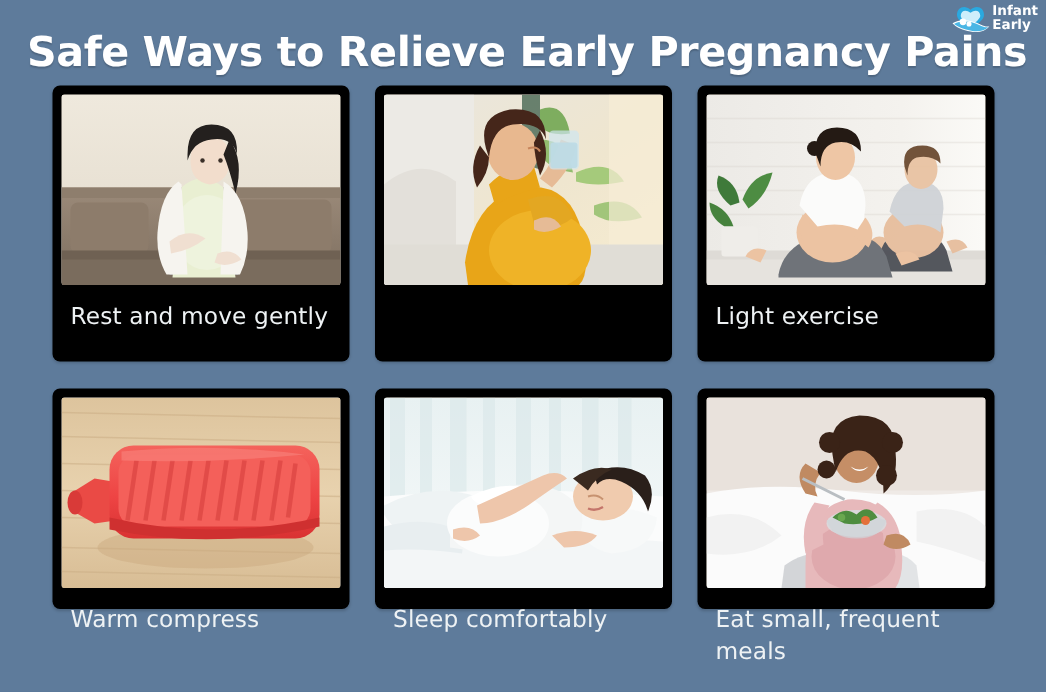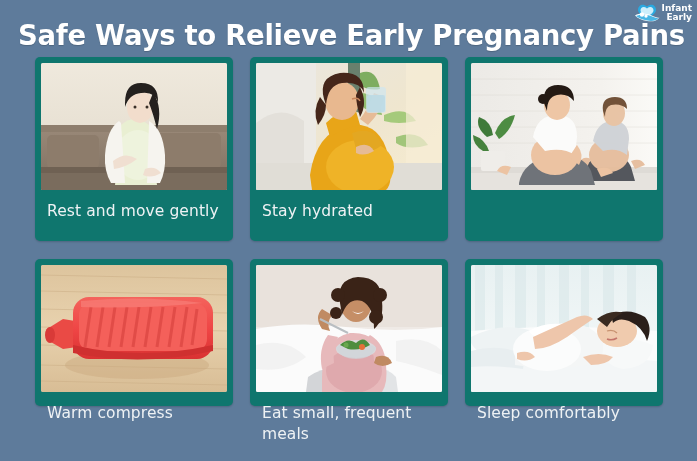--- a/index.html
+++ b/index.html
@@ -55,21 +55,20 @@
   .logo-mark {
     width: 26px;
     height: 22px;
     position: relative;
     flex: 0 0 auto;
   }
   .logo-words {
     display: flex;
     flex-direction: column;
     line-height: 1.02;
-    align-items: flex-end;
   }
   .logo-words span {
     color: #ffffff;
     font-family: "DejaVu Sans", sans-serif;
     font-weight: bold;
     font-size: 9px;
     letter-spacing: 0px;
   }
 
   
@@ -77,21 +76,21 @@
     position: absolute;
     left: 35px;
     top: 57px;
     width: 630px;
     display: flex;
     flex-wrap: wrap;
     gap: 18px 17px;
   }
   .card {
     width: 198px;
-    background: #0f766e;
+    background: #000000;
     border-radius: 5px;
     padding: 6px 6px 0 6px;
     box-sizing: border-box;
     box-shadow: 0 1px 2px rgba(0,0,0,0.18);
     display: flex;
     flex-direction: column;
   }
   .card.row1 { height: 184px; }
   .card.row2 { height: 147px; }
 
@@ -213,21 +212,20 @@
           <rect x="110" y="24" width="20" height="26" rx="3" fill="#cfe6ef" opacity="0.7"></rect>
           <rect x="111" y="32" width="18" height="17" rx="2" fill="#bcdae6" opacity="0.9"></rect>
 
           <ellipse cx="86" cy="38" rx="17" ry="19" fill="#e8b88f"></ellipse>
           <path d="M68 36 Q62 14 84 10 Q108 8 108 30 Q104 18 86 20 Q72 22 70 42 Z" fill="#45261a"></path>
           <path d="M64 34 Q56 48 62 62 Q70 52 70 42 Z" fill="#45261a"></path>
           <path d="M104 24 Q112 40 104 54 Q100 40 100 32 Z" fill="#45261a"></path>
           <path d="M96 36 Q102 34 104 38" stroke="#c7855c" stroke-width="1.4" fill="none"></path>
         </svg>
       </div>
-      <div class="caption">Stay hydrated</div>
     </div>
 
     <div class="card row1">
       <div class="thumb">
         <svg viewBox="0 0 186 127" preserveAspectRatio="xMidYMid slice" xmlns="http://www.w3.org/2000/svg">
           <defs>
             <linearGradient id="c3bg" x1="0" y1="0" x2="1" y2="0">
               <stop offset="0%" stop-color="#eceae6"></stop>
                 <stop offset="70%" stop-color="#f4f2ee"></stop>
                 <stop offset="100%" stop-color="#fbfaf7"></stop>
@@ -264,20 +262,21 @@
           <path d="M62 74 Q66 52 86 52 Q106 52 106 74 L104 92 Q92 84 74 88 Z" fill="#fbfbfa"></path>
           <path d="M64 80 Q60 92 66 100 L74 92 Z" fill="#ecc3a2"></path>
           <path d="M106 82 Q114 92 108 102 L98 94 Z" fill="#ecc3a2"></path>
           <ellipse cx="86" cy="42" rx="13" ry="15" fill="#eec6a5"></ellipse>
           <path d="M73 40 Q71 22 87 22 Q103 22 103 38 Q96 30 86 32 Q76 34 76 48 Z" fill="#241a14"></path>
           <circle cx="72" cy="36" r="5" fill="#241a14"></circle>
           <path d="M40 104 Q30 100 26 108 L36 112 Z" fill="#ecc3a2"></path>
           <path d="M126 106 Q138 102 142 110 L130 114 Z" fill="#ecc3a2"></path>
         </svg>
       </div>
+      <div class="caption">Light exercise</div>
     </div>
 
     <div class="card row2">
       <div class="thumb">
         <svg viewBox="0 0 186 127" preserveAspectRatio="xMidYMid slice" xmlns="http://www.w3.org/2000/svg">
           <defs>
             <linearGradient id="c4wood" x1="0" y1="0" x2="0" y2="1">
               <stop offset="0%" stop-color="#ddc49d"></stop>
                 <stop offset="50%" stop-color="#e8d2ae"></stop>
                 <stop offset="100%" stop-color="#d8bd95"></stop>
@@ -320,61 +319,20 @@
           <path d="M32 80 Q100 96 172 80 L172 86 Q100 102 32 88 Z" fill="#cf3030"></path>
           <path d="M40 36 Q100 30 162 38 Q100 44 40 42 Z" fill="#f8837d" opacity="0.6"></path>
         </svg>
       </div>
       <div class="caption">Warm compress</div>
     </div>
 
     <div class="card row2">
       <div class="thumb">
         <svg viewBox="0 0 186 127" preserveAspectRatio="xMidYMid slice" xmlns="http://www.w3.org/2000/svg">
-          <rect width="186" height="127" fill="#efeae6"></rect>
-          <rect x="0" y="0" width="186" height="62" fill="#e9e2dc"></rect>
-          <path d="M0 64 Q40 56 90 62 Q140 68 186 62 L186 127 L0 127 Z" fill="#fbfbfb"></path>
-          <path d="M0 80 Q30 72 50 92 Q30 108 0 104 Z" fill="#f2f2f2"></path>
-          <path d="M140 76 Q170 70 186 86 L186 110 Q160 100 140 96 Z" fill="#f2f2f2"></path>
-
-          <path d="M52 112 Q68 100 92 104 L96 127 L50 127 Z" fill="#d3d5d8"></path>
-          <path d="M108 104 Q130 100 140 112 L142 127 L104 127 Z" fill="#e2e4e6"></path>
-
-          <path d="M66 112 Q66 74 94 68 Q124 66 130 100 Q132 118 126 127 L66 127 Z" fill="#e7b9bb"></path>
-          <ellipse cx="98" cy="106" rx="28" ry="22" fill="#dfa9ad"></ellipse>
-          <path d="M72 70 Q62 84 66 104 L78 98 Q76 82 82 72 Z" fill="#e7b9bb"></path>
-          <path d="M114 70 Q128 78 130 98 L118 96 Q118 82 110 74 Z" fill="#e7b9bb"></path>
-
-          <path d="M66 64 Q58 52 66 44 L76 50 Q70 58 74 66 Z" fill="#c08a62"></path>
-          <path d="M120 92 Q132 88 136 98 Q126 104 118 98 Z" fill="#c08a62"></path>
-
-          <ellipse cx="100" cy="84" rx="20" ry="9" fill="#d8dde0" opacity="0.85"></ellipse>
-          <path d="M80 82 Q100 74 120 82 Q116 94 100 94 Q84 94 80 82 Z" fill="#cfd6da" opacity="0.7"></path>
-          <path d="M84 80 Q92 72 100 78 Q108 70 114 80 Q104 86 92 84 Z" fill="#4e8d3f"></path>
-          <circle cx="106" cy="82" r="3" fill="#e4703a"></circle>
-          <circle cx="90" cy="80" r="2.5" fill="#6aa84f"></circle>
-
-          <line x1="64" y1="54" x2="92" y2="68" stroke="#b9bec2" stroke-width="2"></line>
-          <circle cx="96" cy="48" r="3.2" fill="#e35d3d"></circle>
-
-          <ellipse cx="100" cy="40" rx="15" ry="17" fill="#c58e66"></ellipse>
-          <path d="M84 38 Q80 14 102 12 Q126 12 126 36 Q128 56 118 64 Q118 42 106 36 Q92 32 86 50 Z" fill="#3a2317"></path>
-          <circle cx="82" cy="30" r="7" fill="#3a2317"></circle>
-          <circle cx="124" cy="30" r="7" fill="#3a2317"></circle>
-          <circle cx="120" cy="52" r="7" fill="#3a2317"></circle>
-          <circle cx="80" cy="48" r="6" fill="#3a2317"></circle>
-          <path d="M96 46 Q102 50 108 46 Q102 52 96 46 Z" fill="#ffffff"></path>
-        </svg>
-      </div>
-      <div class="caption">Eat small, frequent meals</div>
-    </div>
-
-    <div class="card row2">
-      <div class="thumb">
-        <svg viewBox="0 0 186 127" preserveAspectRatio="xMidYMid slice" xmlns="http://www.w3.org/2000/svg">
           <defs>
             <linearGradient id="c6bg" x1="0" y1="0" x2="0" y2="1">
               <stop offset="0%" stop-color="#e8f1f2"></stop>
                 <stop offset="100%" stop-color="#f7fafa"></stop>
             </linearGradient>
           </defs>
           <rect width="186" height="127" fill="url(#c6bg)"></rect>
           <g opacity="0.55" fill="#d7e6e8">
             <rect x="4" y="0" width="10" height="70"></rect>
               <rect x="24" y="0" width="8" height="70"></rect>
@@ -406,14 +364,55 @@
           <ellipse cx="146" cy="66" rx="20" ry="16" fill="#f0cbae"></ellipse>
           <path d="M140 50 Q158 42 174 52 Q182 62 176 76 Q172 62 158 56 Q148 52 142 58 Z" fill="#2a1f1a"></path>
           <path d="M126 54 Q140 44 152 48 Q142 52 136 62 Z" fill="#3a2a20"></path>
           <path d="M136 66 Q142 64 146 68" stroke="#c79270" stroke-width="1.3" fill="none"></path>
           <path d="M136 74 Q141 76 146 73" stroke="#c4766b" stroke-width="1.6" fill="none"></path>
         </svg>
       </div>
       <div class="caption">Sleep comfortably</div>
     </div>
 
+    <div class="card row2">
+      <div class="thumb">
+        <svg viewBox="0 0 186 127" preserveAspectRatio="xMidYMid slice" xmlns="http://www.w3.org/2000/svg">
+          <rect width="186" height="127" fill="#efeae6"></rect>
+          <rect x="0" y="0" width="186" height="62" fill="#e9e2dc"></rect>
+          <path d="M0 64 Q40 56 90 62 Q140 68 186 62 L186 127 L0 127 Z" fill="#fbfbfb"></path>
+          <path d="M0 80 Q30 72 50 92 Q30 108 0 104 Z" fill="#f2f2f2"></path>
+          <path d="M140 76 Q170 70 186 86 L186 110 Q160 100 140 96 Z" fill="#f2f2f2"></path>
+
+          <path d="M52 112 Q68 100 92 104 L96 127 L50 127 Z" fill="#d3d5d8"></path>
+          <path d="M108 104 Q130 100 140 112 L142 127 L104 127 Z" fill="#e2e4e6"></path>
+
+          <path d="M66 112 Q66 74 94 68 Q124 66 130 100 Q132 118 126 127 L66 127 Z" fill="#e7b9bb"></path>
+          <ellipse cx="98" cy="106" rx="28" ry="22" fill="#dfa9ad"></ellipse>
+          <path d="M72 70 Q62 84 66 104 L78 98 Q76 82 82 72 Z" fill="#e7b9bb"></path>
+          <path d="M114 70 Q128 78 130 98 L118 96 Q118 82 110 74 Z" fill="#e7b9bb"></path>
+
+          <path d="M66 64 Q58 52 66 44 L76 50 Q70 58 74 66 Z" fill="#c08a62"></path>
+          <path d="M120 92 Q132 88 136 98 Q126 104 118 98 Z" fill="#c08a62"></path>
+
+          <ellipse cx="100" cy="84" rx="20" ry="9" fill="#d8dde0" opacity="0.85"></ellipse>
+          <path d="M80 82 Q100 74 120 82 Q116 94 100 94 Q84 94 80 82 Z" fill="#cfd6da" opacity="0.7"></path>
+          <path d="M84 80 Q92 72 100 78 Q108 70 114 80 Q104 86 92 84 Z" fill="#4e8d3f"></path>
+          <circle cx="106" cy="82" r="3" fill="#e4703a"></circle>
+          <circle cx="90" cy="80" r="2.5" fill="#6aa84f"></circle>
+
+          <line x1="64" y1="54" x2="92" y2="68" stroke="#b9bec2" stroke-width="2"></line>
+          <circle cx="96" cy="48" r="3.2" fill="#e35d3d"></circle>
+
+          <ellipse cx="100" cy="40" rx="15" ry="17" fill="#c58e66"></ellipse>
+          <path d="M84 38 Q80 14 102 12 Q126 12 126 36 Q128 56 118 64 Q118 42 106 36 Q92 32 86 50 Z" fill="#3a2317"></path>
+          <circle cx="82" cy="30" r="7" fill="#3a2317"></circle>
+          <circle cx="124" cy="30" r="7" fill="#3a2317"></circle>
+          <circle cx="120" cy="52" r="7" fill="#3a2317"></circle>
+          <circle cx="80" cy="48" r="6" fill="#3a2317"></circle>
+          <path d="M96 46 Q102 50 108 46 Q102 52 96 46 Z" fill="#ffffff"></path>
+        </svg>
+      </div>
+      <div class="caption">Eat small, frequent meals</div>
+    </div>
+
   </div>
 </div>
 
 </body></html>

